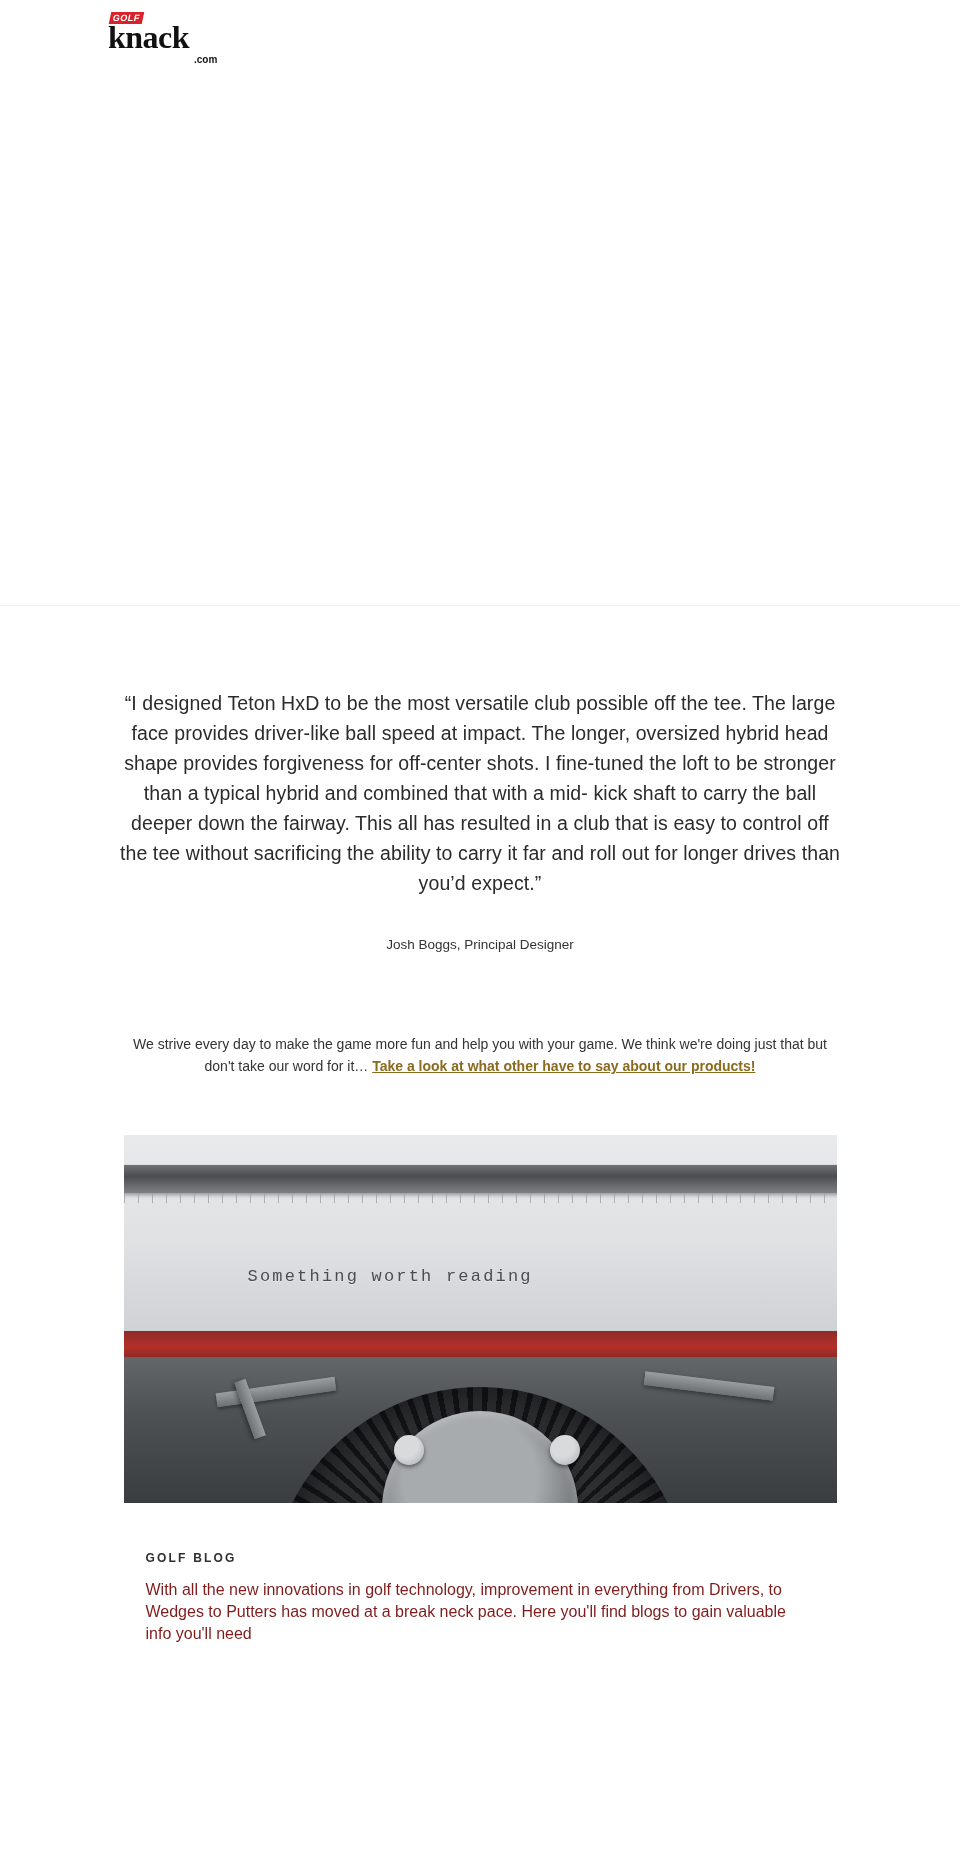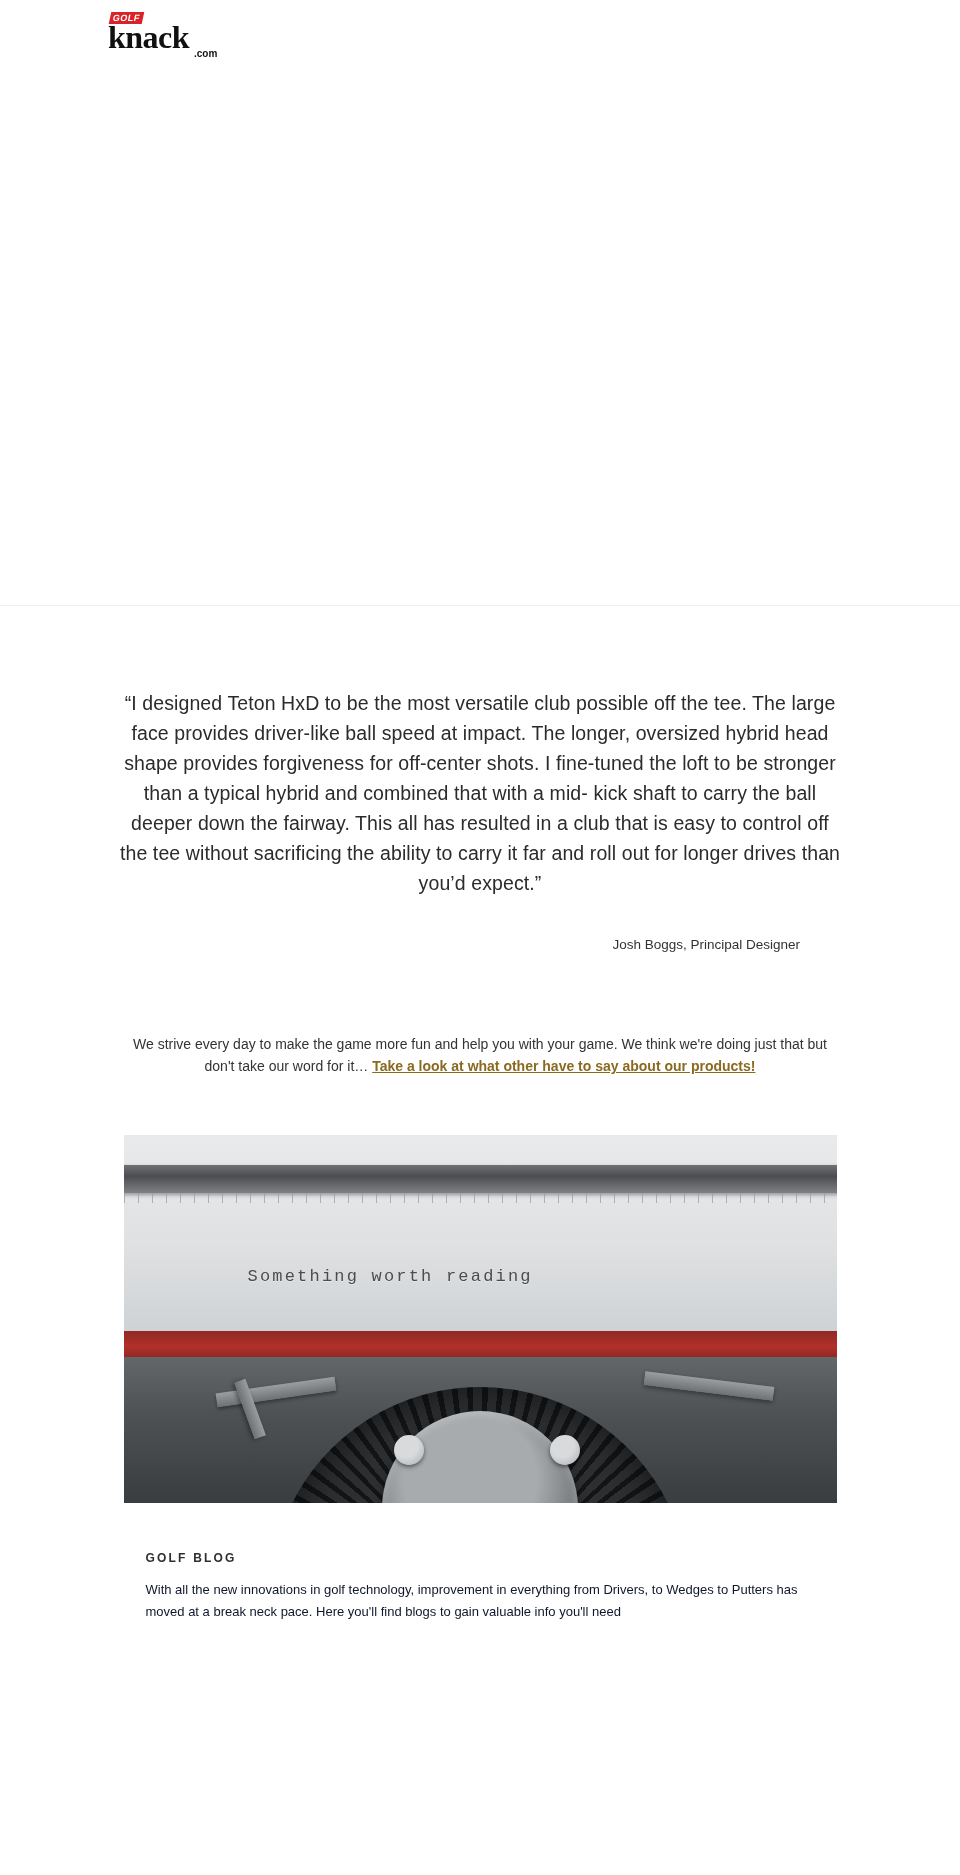--- a/index.html
+++ b/index.html
@@ -55,21 +55,21 @@
     font-family: "Liberation Serif", serif;
     font-weight: bold;
     font-size: 32px;
     letter-spacing: -0.5px;
     color: #111111;
     line-height: 34px;
   }
   .logo-dotcom {
     position: absolute;
     left: 86px;
-    top: 36px;
+    top: 42px;
     font-family: "Liberation Sans", sans-serif;
     font-size: 10px;
     font-weight: bold;
     color: #111111;
   }
 
   
   .hero {
     height: 535px;
     background: #ffffff;
@@ -85,21 +85,21 @@
     margin: 16px auto;
     text-align: center;
     font-size: 19.5px;
     line-height: 30px;
     color: #2b2b2b;
     letter-spacing: 0.1px;
   }
   .attribution {
     width: 640px;
     margin: 36px auto 0 auto;
-    text-align: right;
+    text-align: center;
     font-size: 13.5px;
     line-height: 21px;
     color: #333333;
   }
 
   
   .customers {
     margin-top: 78px;
     text-align: center;
   }
@@ -230,23 +230,23 @@
     margin-top: 20px;
   }
   .blog-kicker {
     font-size: 12px;
     font-weight: bold;
     letter-spacing: 2.2px;
     color: #2f2f2f;
   }
   .blog-text {
     margin-top: 14px;
-    font-size: 13px;
+    font-size: 16px;
     line-height: 22px;
-    color: #0f172a;
+    color: #7f1d1d;
     max-width: 672px;
   }
 </style>
 </head>
 <body>
 
 <div class="page">
 
   <div class="header">
     <div class="logo-wrap">

